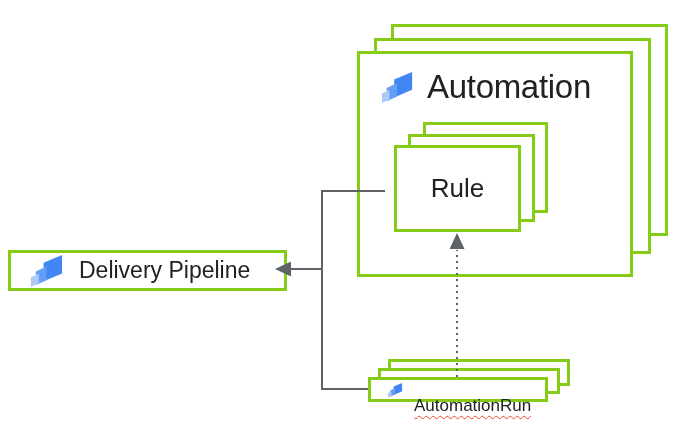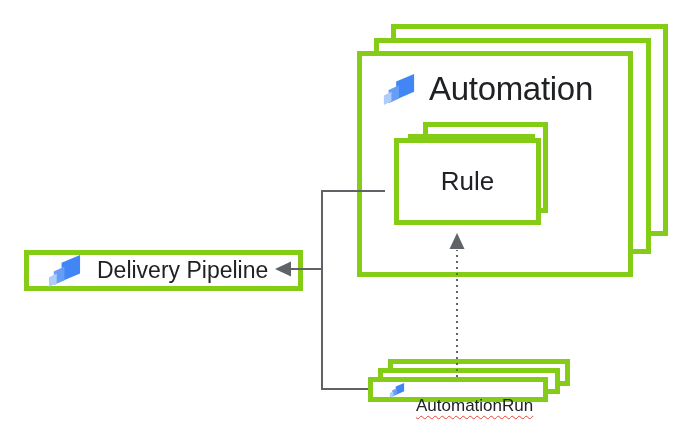--- a/index.html
+++ b/index.html
@@ -12,21 +12,21 @@
     width: 676px;
     height: 422px;
     background: #ffffff;
     overflow: hidden;
     font-family: "Liberation Sans", sans-serif;
     color: #202124;
   }
   .box {
     position: absolute;
     background: #ffffff;
-    border: 5px solid #84cc16;
+    border: 3px solid #84cc16;
     box-sizing: border-box;
   }
   .defs-svg {
     position: absolute;
     width: 0;
     height: 0;
   }
   
   .automation-front {
     left: 357px; top: 51px; width: 276px; height: 226px;
@@ -39,33 +39,33 @@
     gap: 13px;
     white-space: nowrap;
   }
   .automation-title {
     font-size: 33px;
     letter-spacing: -0.3px;
     color: #202124;
   }
   
   .rule-front {
-    left: 394px; top: 138px; width: 147px; height: 87px;
+    left: 394px; top: 145px; width: 127px; height: 87px;
     display: flex;
     align-items: center;
     justify-content: center;
   }
   .rule-title {
     font-size: 26px;
     color: #202124;
     white-space: nowrap;
   }
   
   .pipeline-box {
-    left: 24px; top: 250px; width: 279px; height: 41px;
+    left: 8px; top: 250px; width: 279px; height: 41px;
     display: flex;
     align-items: center;
     padding-left: 18px;
     gap: 15px;
   }
   .pipeline-title {
     font-size: 23px;
     color: #202124;
     white-space: nowrap;
   }

